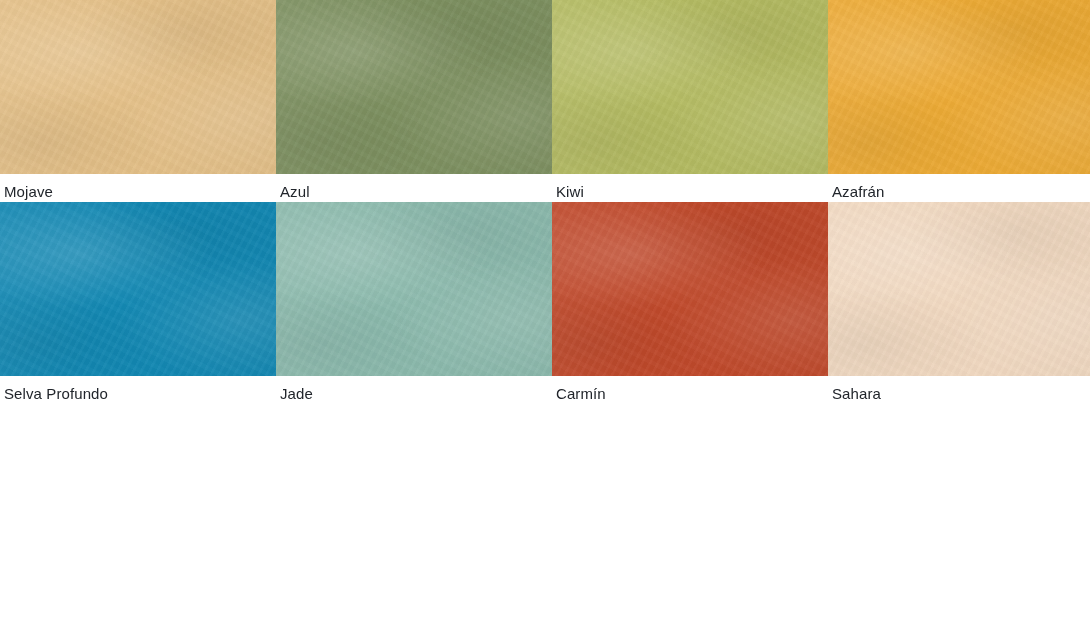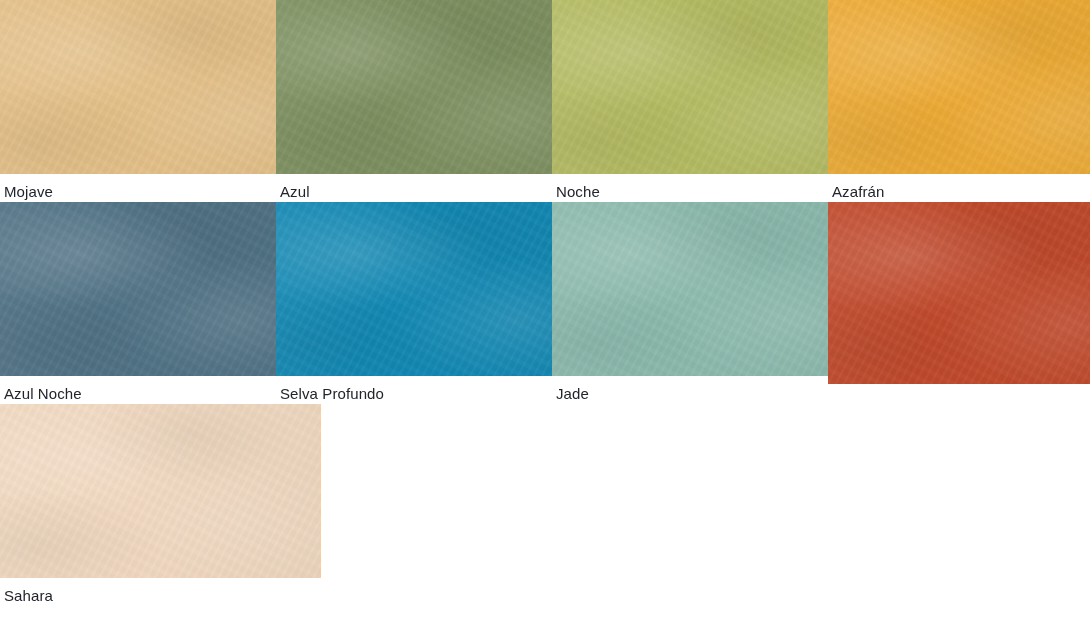--- a/index.html
+++ b/index.html
@@ -88,40 +88,37 @@
     <div class="swatch-cell">
       <div class="swatch-chip" title="Mojave" style="background-color: rgb(229, 193, 137);"></div>
       <div class="swatch-label">Mojave</div>
     </div>
     <div class="swatch-cell">
       <div class="swatch-chip" title="Selva" style="background-color: rgb(126, 145, 97);"></div>
       <div class="swatch-label">Azul</div>
     </div>
     <div class="swatch-cell">
       <div class="swatch-chip" title="Kiwi" style="background-color: rgb(181, 188, 99);"></div>
-      <div class="swatch-label">Noche</div>
+      <div class="swatch-label">Kiwi</div>
     </div>
     <div class="swatch-cell">
       <div class="swatch-chip" title="Azafrán" style="background-color: rgb(237, 171, 54);"></div>
       <div class="swatch-label">Azafrán</div>
-    </div>
-    <div class="swatch-cell">
-      <div class="swatch-chip" title="Azul Noche" style="background-color: rgb(81, 115, 134);"></div>
-      <div class="swatch-label">Azul Noche</div>
     </div>
     <div class="swatch-cell">
       <div class="swatch-chip" title="Azul Profundo" style="background-color: rgb(19, 137, 180);"></div>
       <div class="swatch-label">Selva Profundo</div>
     </div>
     <div class="swatch-cell">
       <div class="swatch-chip" title="Jade" style="background-color: rgb(141, 187, 174);"></div>
       <div class="swatch-label">Jade</div>
     </div>
     <div class="swatch-cell">
       <div class="swatch-chip" title="Carmín" style="background-color: rgb(193, 74, 44);"></div>
+      <div class="swatch-label">Carmín</div>
     </div>
     <div class="swatch-cell">
       <div class="swatch-chip" title="Sahara" style="background-color: rgb(242, 218, 194);"></div>
       <div class="swatch-label">Sahara</div>
     </div>
     <div class="swatch-cell is-empty"></div>
     <div class="swatch-cell is-empty"></div>
   </div>
 
 </body></html>

